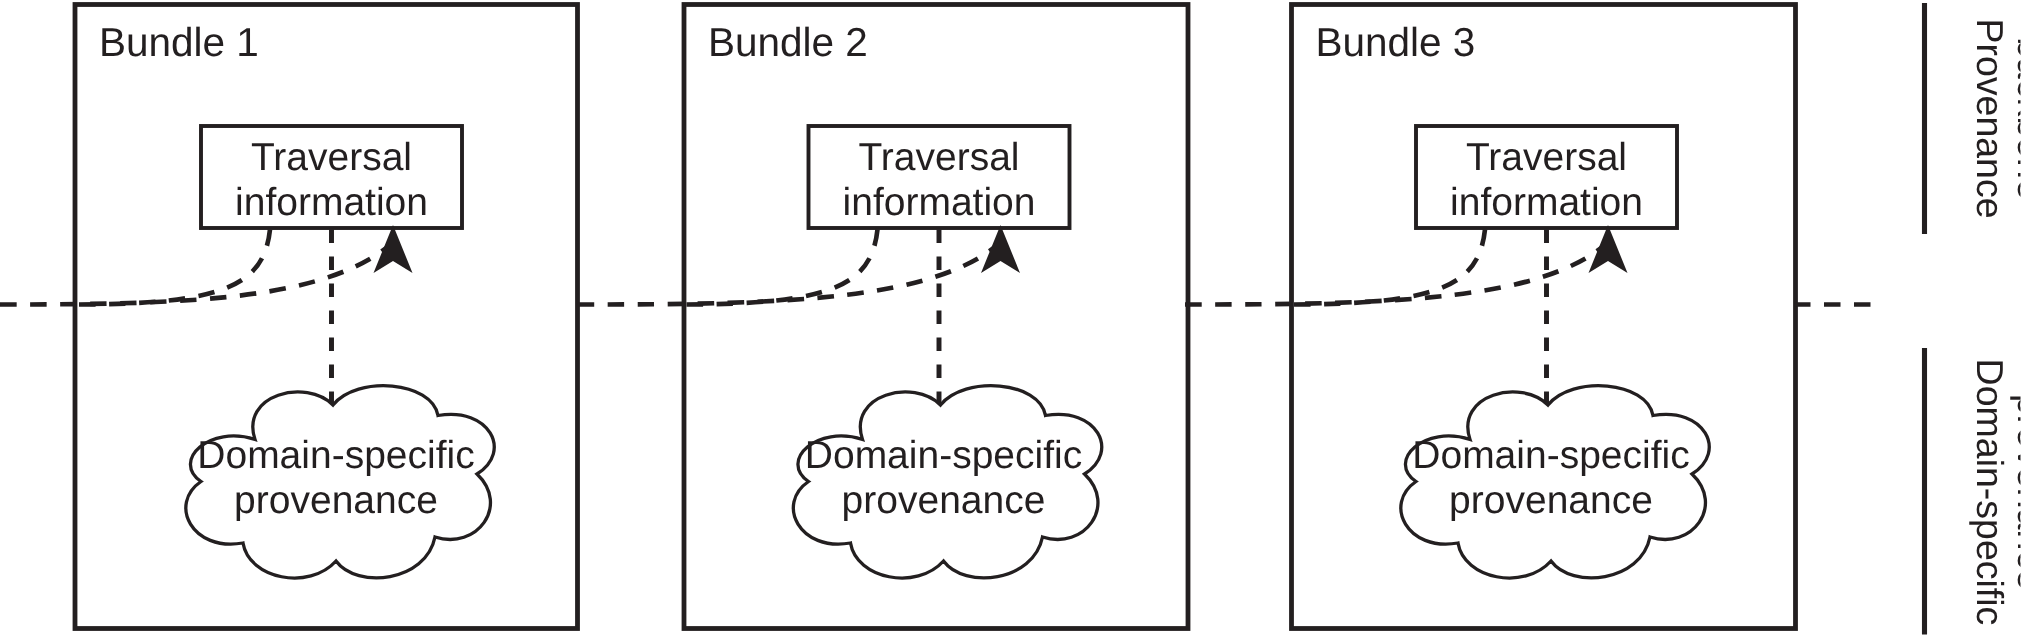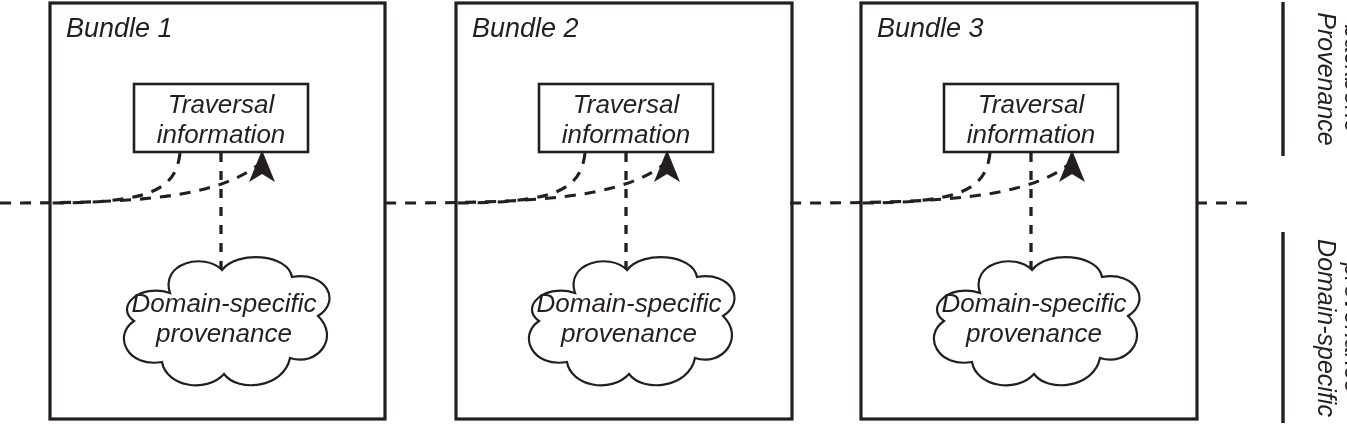--- a/index.html
+++ b/index.html
@@ -10,21 +10,20 @@
   body {
     width: 1347px;
     height: 424px;
     font-family: "Liberation Sans", sans-serif;
     overflow: hidden;
   }
   #diagram-root {
     position: relative;
     width: 1148px;
     height: 424px;
-    font-style: italic;
   }
   svg#diagram {
     display: block;
     width: 1347px;
     height: 424px;
   }
   .bundle-frame {
     fill: #ffffff;
     stroke: #231f20;
     stroke-width: 3.2;

